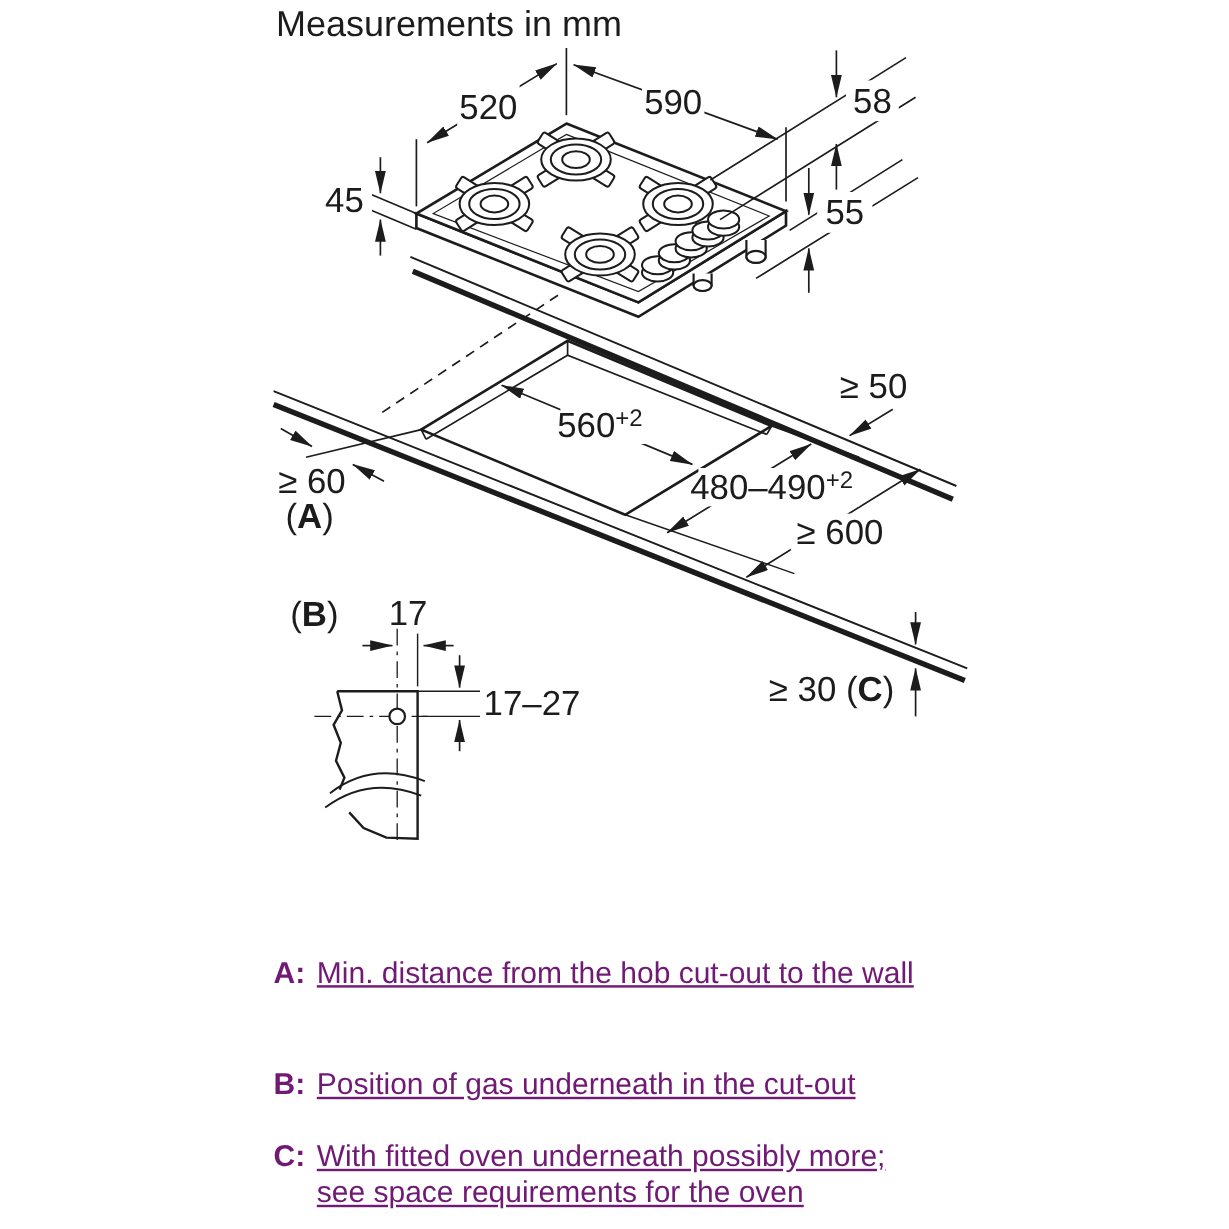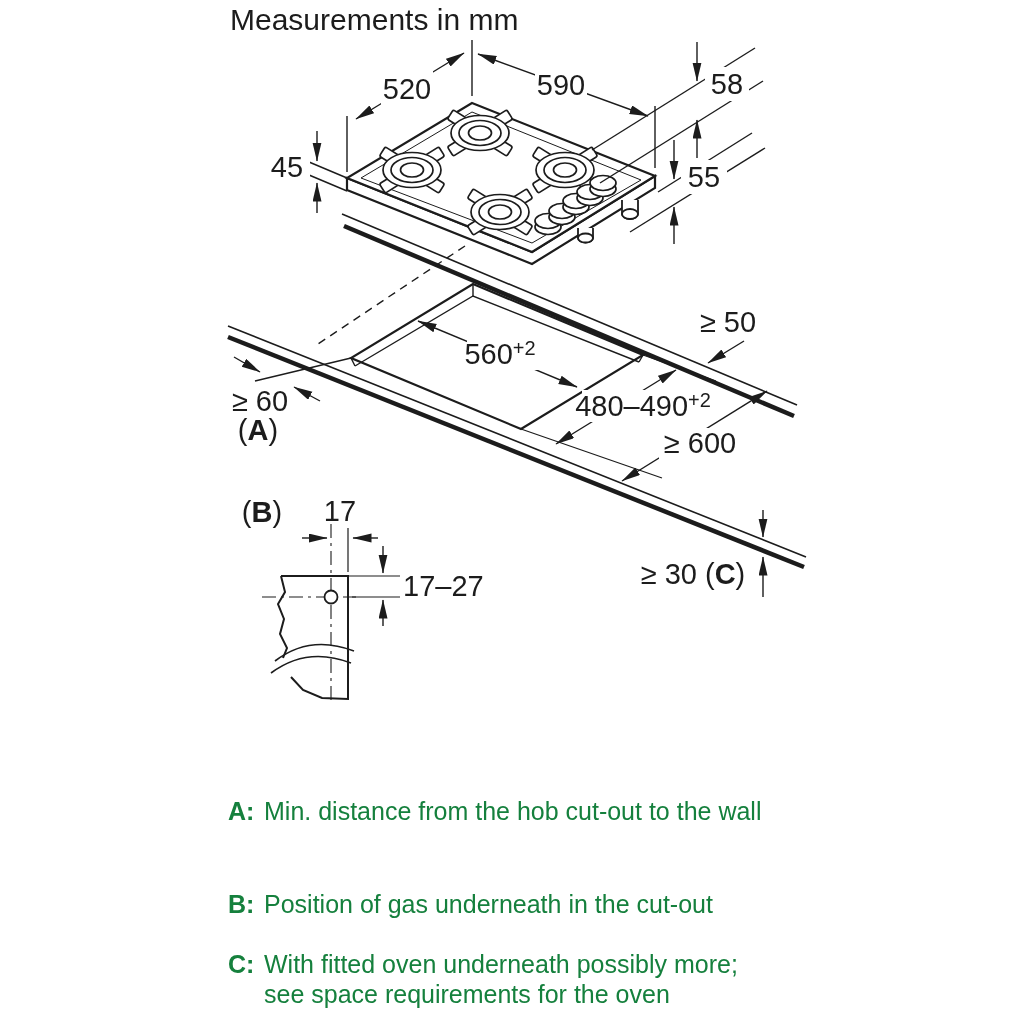--- a/index.html
+++ b/index.html
@@ -1,25 +1,25 @@
 <!DOCTYPE html>
 <html><head>
 <meta charset="utf-8">
 <style>
   html,body{margin:0;padding:0;background:#ffffff;width:1024px;height:1024px;overflow:hidden;}
   #stage{position:relative;width:1024px;height:1024px;background:#ffffff;
-         font-family:"Liberation Sans", sans-serif;color:#15803d;}
+         font-family:"Liberation Sans", sans-serif;color:#701a75;}
   svg{position:absolute;left:0;top:0;}
   svg text{fill:#1c1c1c;font-family:"Liberation Sans", sans-serif;}
   .dim{font-size:29px;}
   .dimS{font-size:20px;}
   .bold{font-weight:bold;}
   .legend-item{position:absolute;display:flex;font-size:25px;line-height:30px;}
   .legend-key{width:36px;font-weight:bold;flex:0 0 auto;}
-  .legend-text{width:520px;}
+  .legend-text{width:520px;text-decoration:underline;}
 </style>
 </head>
 <body>
 
 <div id="stage">
 
 <svg width="1024" height="1024" viewBox="0 0 1024 1024">
   <defs>
     <marker id="ah" markerUnits="userSpaceOnUse" markerWidth="20" markerHeight="10" refX="18.5" refY="4.5" orient="auto-start-reverse">
       <path d="M0,0 L19,4.5 L0,9 Z" fill="#1c1c1c"></path>

